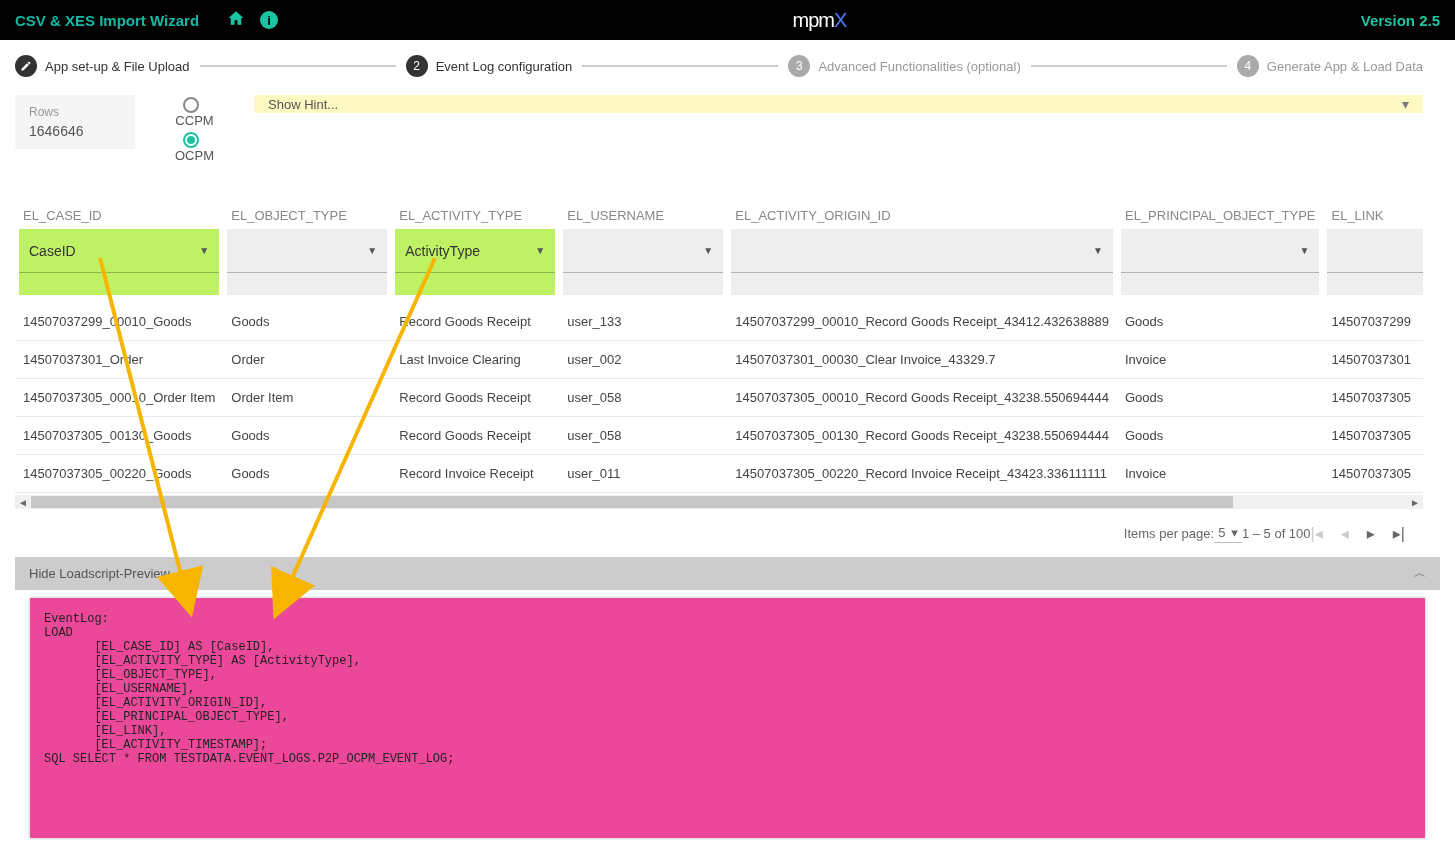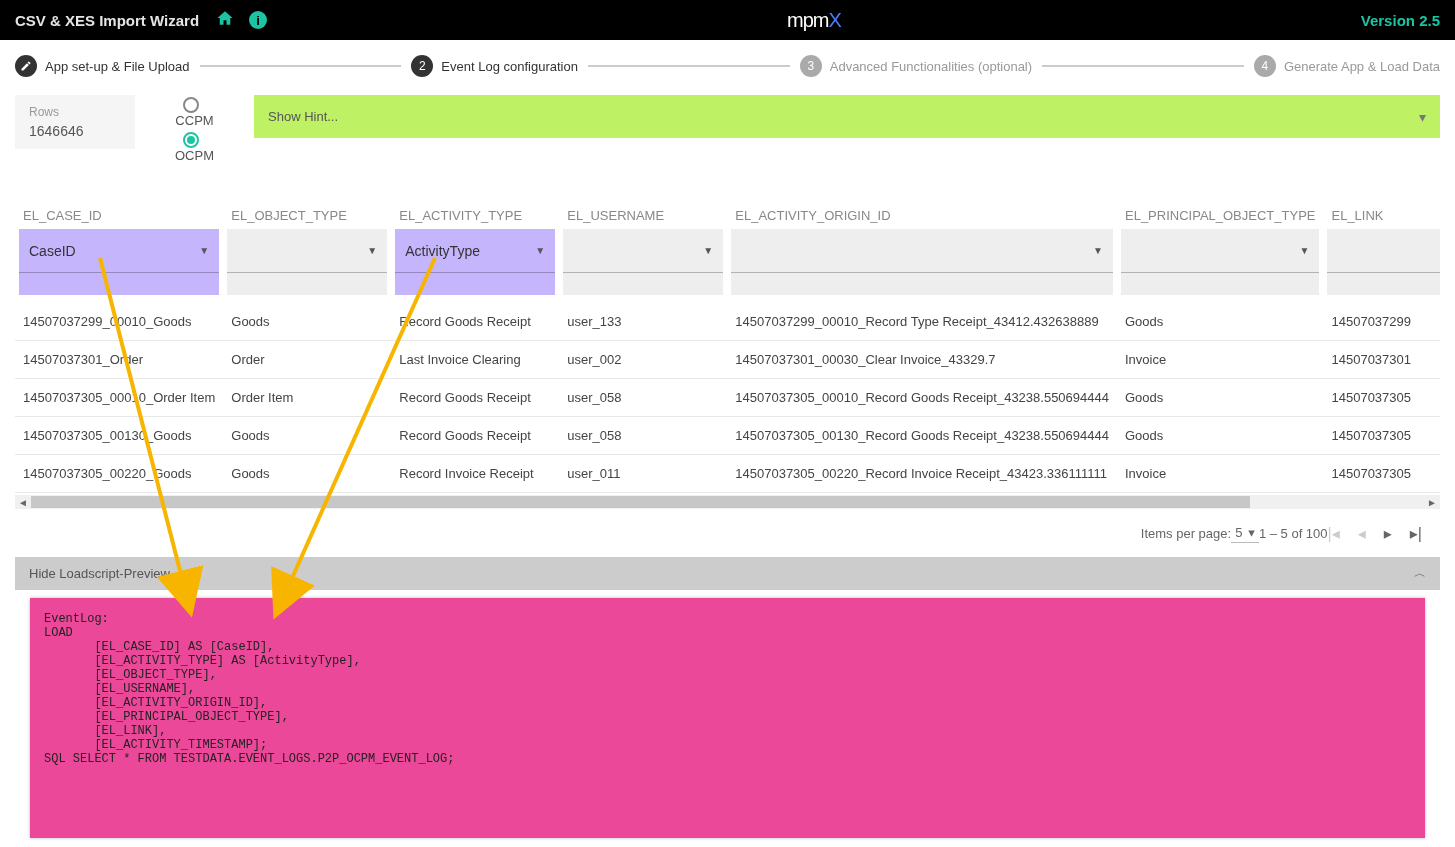--- a/index.html
+++ b/index.html
@@ -1,49 +1,49 @@
 <!DOCTYPE html>
 <html><head>
 <meta charset="utf-8">
 <style>
 * { box-sizing: border-box; margin: 0; padding: 0; font-family: Arial, sans-serif; }
 body { background: #fff; color: #555; font-size: 13px; width: 1455px; position: relative; }
 .topbar { background: #000; height: 40px; display: flex; align-items: center; padding: 0 15px; }
-.topbar-title { color: #e5e5e5; font-weight: bold; font-size: 15px; margin-right: 17px; }
+.topbar-title { color: #14b8a6; font-weight: bold; font-size: 15px; margin-right: 28px; }
 .topbar-icon { color: #1bc5a3; font-size: 18px; margin-right: 15px; cursor: pointer; }
 .topbar-icon-info { width: 18px; height: 18px; border-radius: 50%; background: #1bc5a3; color: #000; display: inline-flex; align-items: center; justify-content: center; font-weight: bold; font-size: 13px; cursor: pointer; }
 .topbar-logo { margin: 0 auto; color: #fff; font-weight: normal; font-size: 20px; letter-spacing: -1px; }
 .topbar-logo .x { color: #4b7bff; }
 .topbar-version { color: #1bc5a3; font-weight: bold; font-size: 15px; }
-.content { padding: 15px 15px 0 15px; }
+.content { padding: 15px 32px 0 15px; }
 .stepper { display: flex; align-items: center; margin-bottom: 18px; }
 .step { display: flex; align-items: center; }
 .step-circle { width: 22px; height: 22px; border-radius: 50%; background: #333; color: #fff; display: flex; align-items: center; justify-content: center; font-size: 12px; margin-right: 8px; }
 .step-circle.inactive { background: #aaa; }
 .step-circle svg { width: 12px; height: 12px; fill: #fff; }
 .step-label { font-size: 13px; color: #333; }
 .step-label.inactive { color: #999; }
 .step-line { flex: 1; height: 2px; background: #ccc; margin: 0 10px; }
 .info-row { display: flex; gap: 10px; align-items: flex-start; }
 .info-box { background: #f5f5f5; padding: 10px 14px; min-width: 120px; }
 .info-box-label { font-size: 12px; color: #999; margin-bottom: 4px; }
 .info-box-value { font-size: 14px; color: #555; }
 .radio-group { margin-left: 30px; padding-top: 2px; }
 .radio-item { display: flex; align-items: center; margin-bottom: 4px; font-size: 13px; flex-direction: column; }
 .radio-circ { width: 16px; height: 16px; border: 2px solid #888; border-radius: 50%; margin-right: 7px; display: flex; align-items: center; justify-content: center; }
 .radio-circ.checked { border-color: #1bc5a3; }
 .radio-dot { width: 8px; height: 8px; background: #1bc5a3; border-radius: 50%; }
-.hint-select { flex: 1; background: #bef264; height: 43px; display: flex; align-items: center; justify-content: space-between; padding: 0 14px; color: #555; cursor: pointer; margin-left: 30px; }
+.hint-select { flex: 1; background: #fef9c3; height: 18px; display: flex; align-items: center; justify-content: space-between; padding: 0 14px; color: #555; cursor: pointer; margin-left: 30px; }
 .hint-select .chev { font-size: 14px; color: #777; }
 .table-wrap { margin-top: 35px; overflow-x: auto; width: 100%; }
 .data-table { border-collapse: collapse; width: 100%; min-width: 1420px; }
 .data-table th { text-align: left; font-weight: normal; color: #888; font-size: 13px; padding: 6px 8px; white-space: nowrap; }
 .data-table .selector-row td { padding: 0 4px 8px 4px; vertical-align: top; }
 .selector { background: #eee; height: 66px; position: relative; min-width: 160px; }
-.selector.filled { background: #c4b5fd; }
+.selector.filled { background: #bef264; }
 .selector-top { height: 44px; border-bottom: 1px solid rgba(0,0,0,0.25); display: flex; align-items: center; padding: 0 10px; color: #333; font-size: 14px; justify-content: space-between; }
 .selector-top .chev { font-size: 10px; color: #555; }
 .data-table .body-row td { padding: 11px 8px; font-size: 13px; color: #444; border-bottom: 1px solid #e8e8e8; white-space: nowrap; }
 .scrollbar-bot { height: 14px; background: #f0f0f0; display: flex; align-items: center; position: relative; margin-top: 2px; }
 .scrollbar-bot .arr { width: 16px; text-align: center; font-size: 10px; color: #666; cursor: pointer; }
 .scrollbar-bot .thumb { position: absolute; left: 16px; right: 190px; height: 12px; background: #c7c7c7; }
 .pagination { display: flex; align-items: center; justify-content: flex-end; padding: 14px 18px; font-size: 13px; color: #666; }
 .pagination .dd { display: flex; align-items: center; gap: 6px; border-bottom: 1px solid #bbb; padding: 2px 4px; cursor: pointer; }
 .pag-btns { display: flex; gap: 18px; }
 .pag-btns span { cursor: pointer; font-size: 16px; color: #666; }
@@ -191,21 +191,21 @@
                 </div>
               </div>
             </td>
 
         </tr>
         <tr class="body-row">
             <td>14507037299_00010_Goods</td>
             <td>Goods</td>
             <td>Record Goods Receipt</td>
             <td>user_133</td>
-            <td>14507037299_00010_Record Type Receipt_43412.432638889</td>
+            <td>14507037299_00010_Record Goods Receipt_43412.432638889</td>
             <td>Goods</td>
             <td>14507037299</td>
           </tr>
         <tr class="body-row">
             <td>14507037301_Order</td>
             <td>Order</td>
             <td>Last Invoice Clearing</td>
             <td>user_002</td>
             <td>14507037301_00030_Clear Invoice_43329.7</td>
             <td>Invoice</td>

